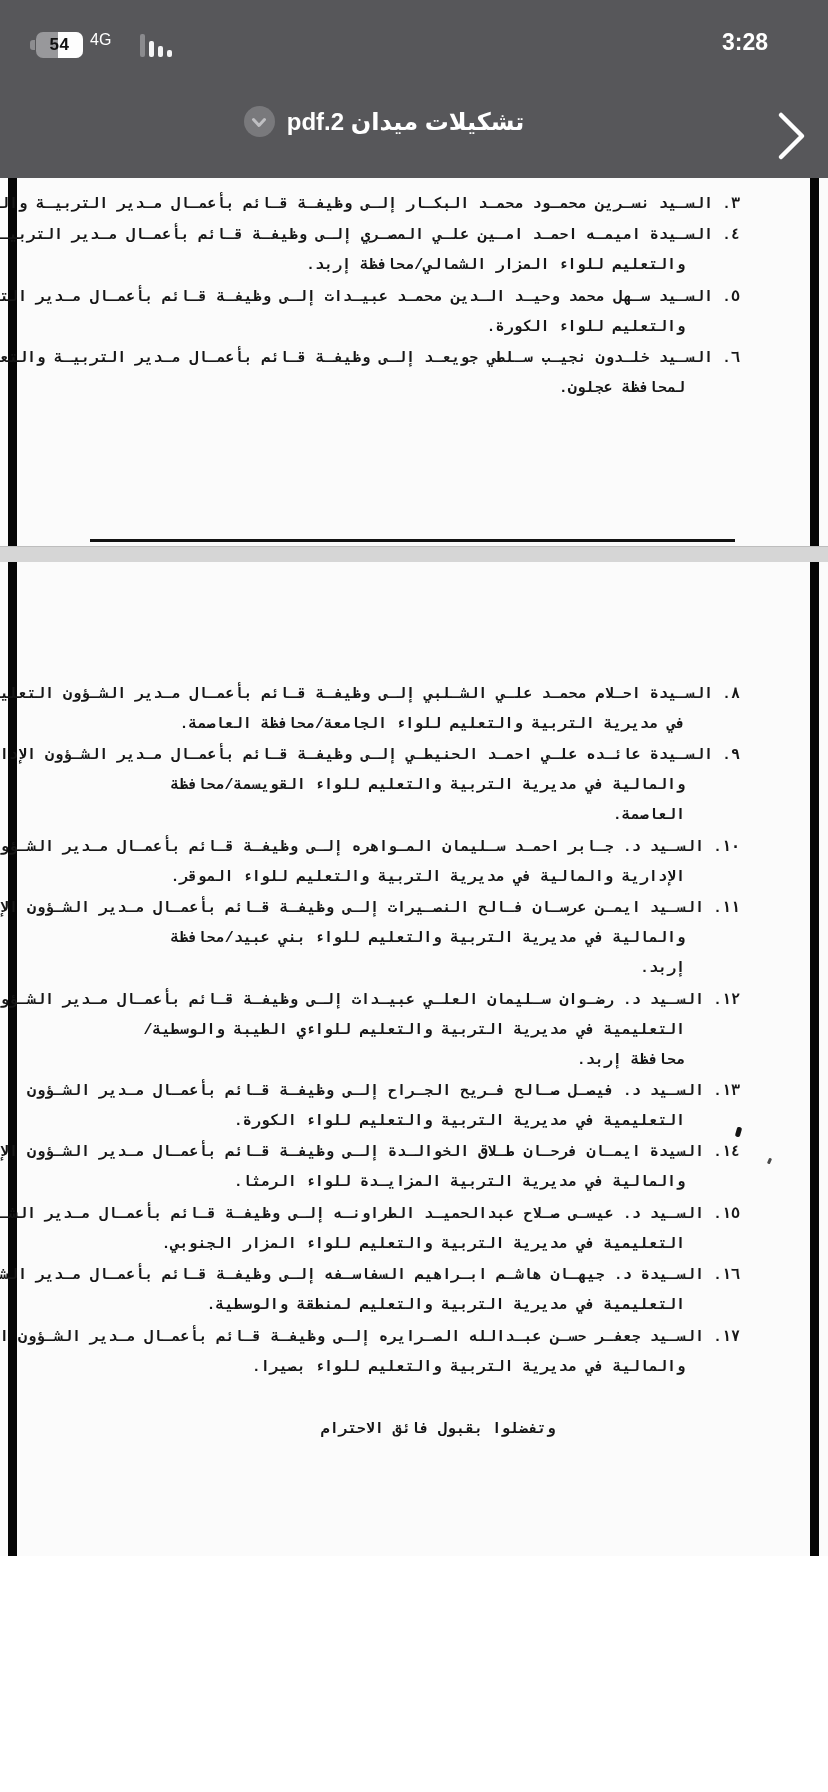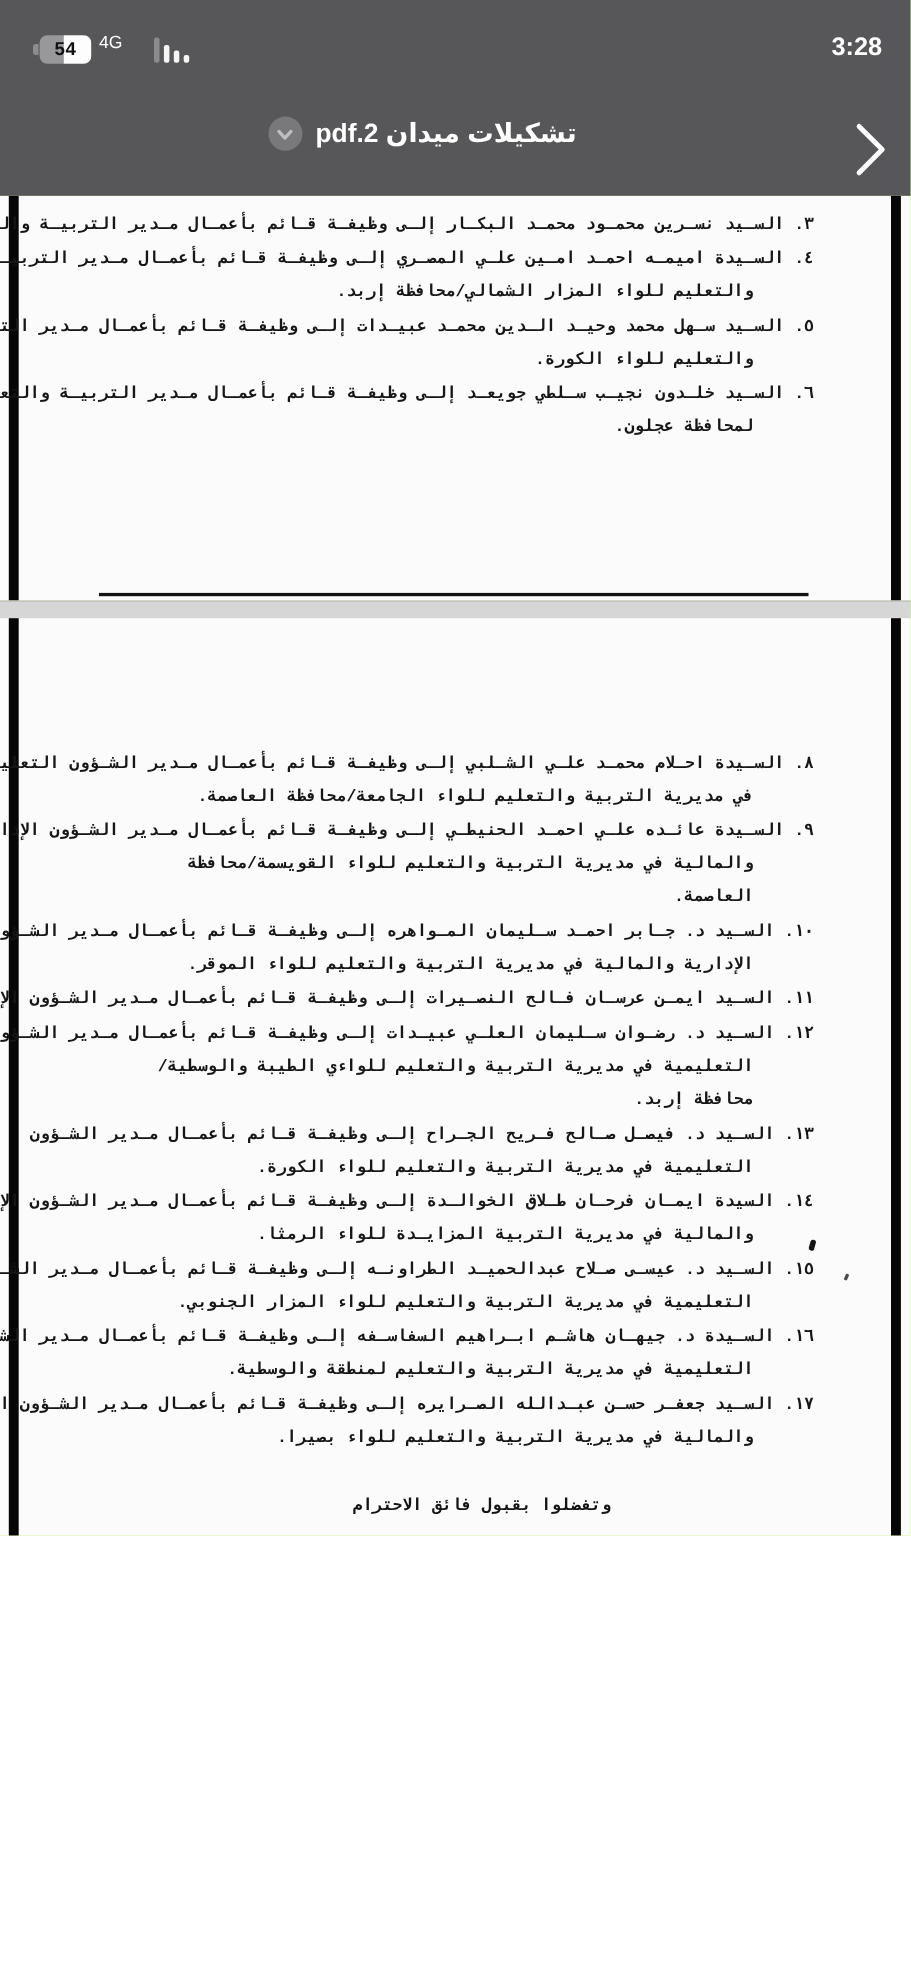--- a/index.html
+++ b/index.html
@@ -1,32 +1,32 @@
 <!DOCTYPE html>
 <html><head>
 <meta charset="utf-8">
 <style>
   html,body{margin:0;padding:0;}
   body{width:828px;height:1792px;overflow:hidden;background:#fff;
        font-family:"Liberation Sans","DejaVu Sans",sans-serif;}
-  .screen{position:relative;width:828px;height:1396px;background:#bef264;overflow:hidden;}
+  .screen{position:relative;width:828px;height:1556px;background:#ef4444;overflow:hidden;}
 
   
   .header{position:absolute;left:0;top:0;width:828px;height:178px;background:#57575a;z-index:5;}
   .battery{position:absolute;left:30px;top:32px;height:26px;display:flex;align-items:center;}
   .battery-cap{width:5px;height:10px;background:#8d8d90;border-radius:3px 0 0 3px;margin-right:1px;}
   .battery-body{position:relative;width:47px;height:26px;background:#98989b;border-radius:7px;overflow:hidden;}
   .battery-fill{position:absolute;right:0;top:0;height:100%;width:54%;background:#fdfdfd;}
   .battery-text{position:absolute;left:0;top:0;width:100%;height:100%;display:flex;align-items:center;
      justify-content:center;font-size:17px;font-weight:bold;color:#111;letter-spacing:.5px;}
   .net-label{position:absolute;left:90px;top:31px;color:#fff;font-size:16px;font-weight:400;}
   .sig-bars{position:absolute;left:140px;top:34px;height:23px;display:flex;align-items:flex-end;gap:4px;}
   .sig-bars i{display:block;width:5px;border-radius:2px;background:#f5f5f6;}
   .sig-bars i.dim{background:#8b8b8e;}
-  .clock{position:absolute;left:722px;top:29px;width:80px;text-align:right;color:#fff;
+  .clock{position:absolute;left:722px;top:29px;width:80px;text-align:left;color:#fff;
      font-size:23px;font-weight:600;}
   .nav-title-row{position:absolute;left:0;right:0;top:106px;display:flex;justify-content:center;
      align-items:center;gap:12px;transform:translateX(-30px);color:#fff;font-size:24px;font-weight:600;}
   .title-badge{width:31px;height:31px;border-radius:50%;background:#79797c;display:flex;
      align-items:center;justify-content:center;flex:0 0 auto;}
   .back-chev{position:absolute;right:22px;top:110px;}
 
   
   .page{position:absolute;left:0;background:#fbfbfb;}
   .page1{top:178px;height:368px;width:828px;}
@@ -137,20 +137,21 @@
       <div class="item">
         <div class="l1">٩. السـيدة عائـده علـي احمـد الحنيطـي إلـى وظيفـة قـائم بأعمـال مـدير الشـؤون الإداريـة</div>
         <div class="l2">والمالية في مديرية التربية والتعليم للواء القويسمة/محافظة العاصمة.</div>
       </div>
       <div class="item">
         <div class="l1">١٠. السـيد د. جـابر احمـد سـليمان المـواهره إلـى وظيفـة قـائم بأعمـال مـدير الشـؤون</div>
         <div class="l2">الإدارية والمالية في مديرية التربية والتعليم للواء الموقر.</div>
       </div>
       <div class="item">
         <div class="l1">١١. السـيد ايمـن عرسـان فـالح النصـيرات إلـى وظيفـة قـائم بأعمـال مـدير الشـؤون الإداريـة</div>
+        <div class="l2">والمالية في مديرية التربية والتعليم للواء بني عبيد/محافظة إربد.</div>
       </div>
       <div class="item">
         <div class="l1">١٢. السـيد د. رضـوان سـليمان العلـي عبيـدات إلـى وظيفـة قـائم بأعمـال مـدير الشـؤون</div>
         <div class="l2">التعليمية في مديرية التربية والتعليم للواءي الطيبة والوسطية/محافظة إربد.</div>
       </div>
       <div class="item">
         <div class="l1">١٣. السـيد د. فيصـل صـالح فـريح الجـراح إلـى وظيفـة قـائم بأعمـال مـدير الشـؤون</div>
         <div class="l2">التعليمية في مديرية التربية والتعليم للواء الكورة.</div>
       </div>
       <div class="item">

